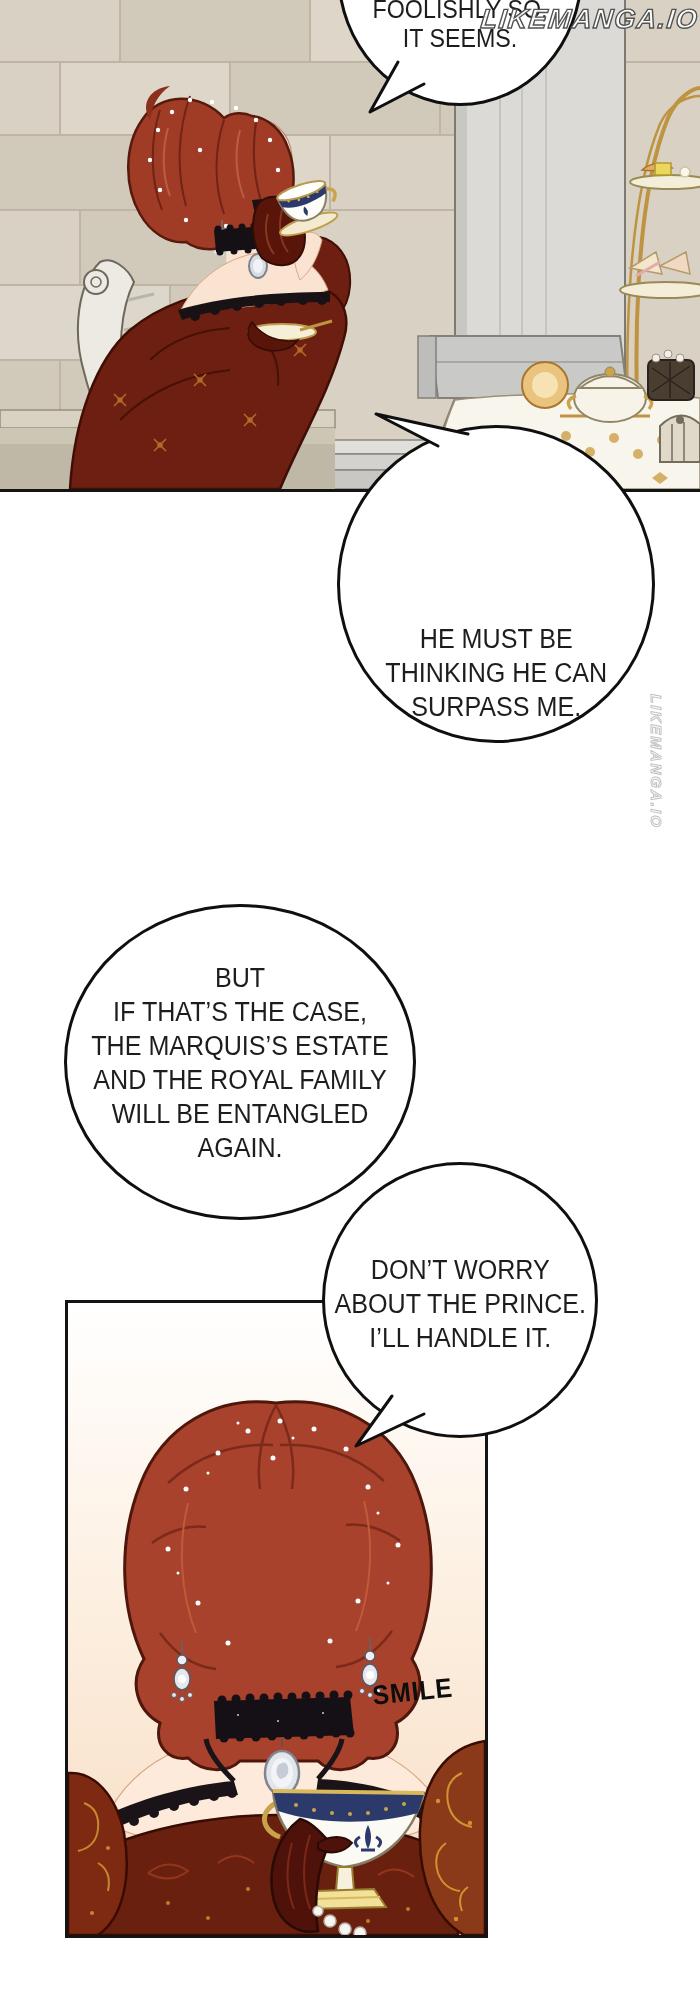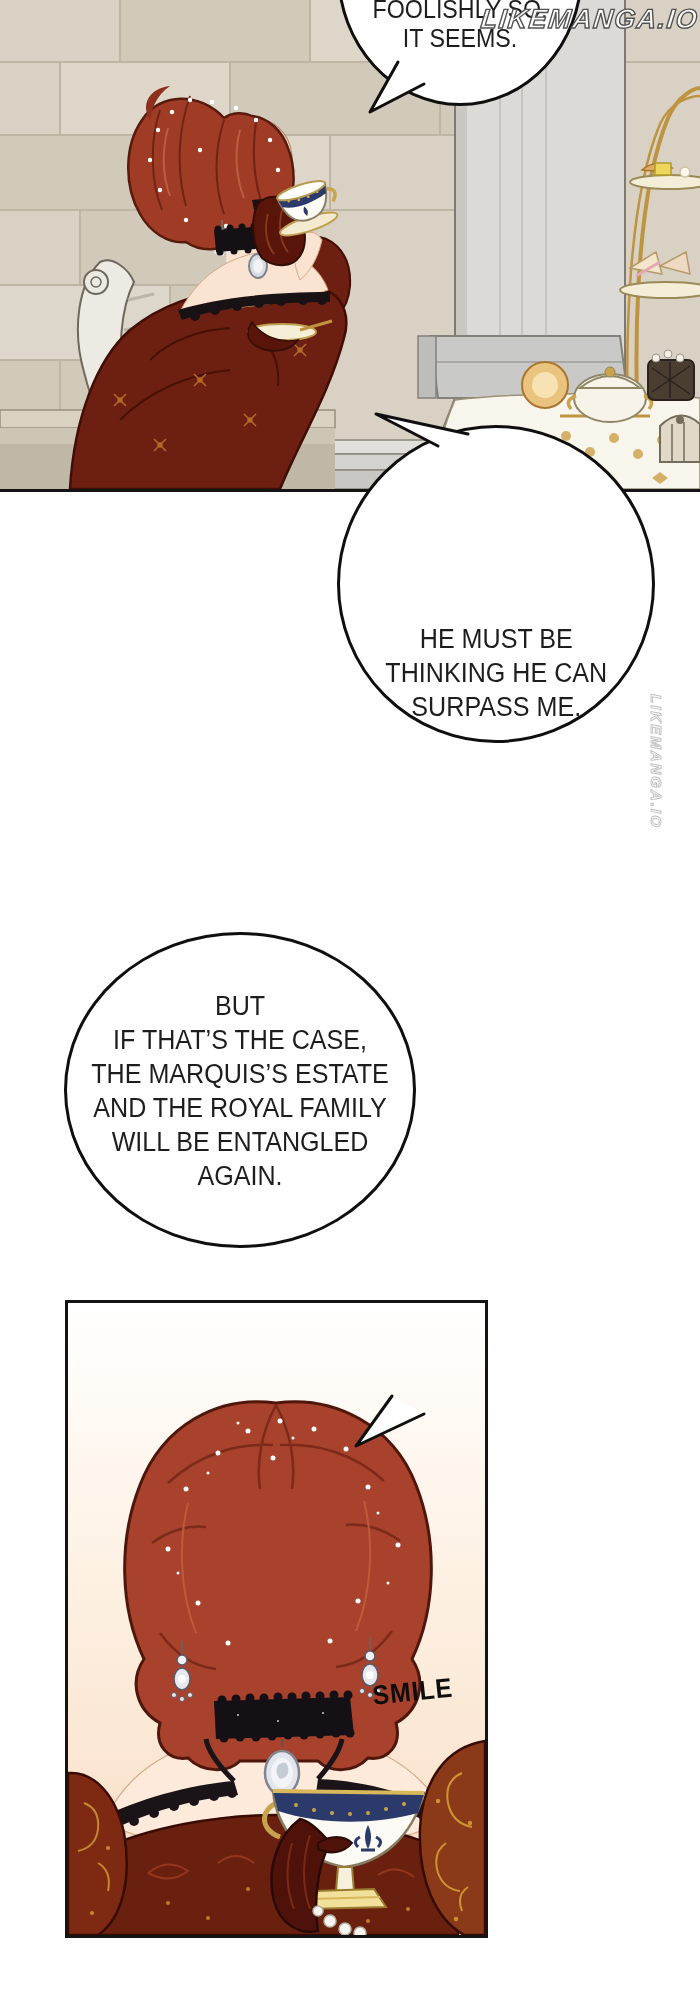--- a/index.html
+++ b/index.html
@@ -13,21 +13,21 @@
           display:flex;flex-direction:column;align-items:center;justify-content:flex-end;
           text-align:center;z-index:30;box-sizing:border-box;}
   .btxt{font-size:27px;line-height:34px;color:#1d1d1d;transform:scaleX(.93);
         white-space:nowrap;letter-spacing:0;}
   #bubble1 .btxt{font-size:25px;line-height:29px;}
   .tail{position:absolute;z-index:31;}
   .tail path{fill:#ffffff;stroke:#0f0f0f;stroke-width:3;stroke-linejoin:round;stroke-linecap:round;}
   #bubble1{left:337px;top:-162px;width:246px;height:268px;z-index:30;
            justify-content:flex-end;padding-bottom:50px;}
   #bubble2{left:337px;top:425px;width:318px;height:318px;padding-bottom:16px;}
-  #bubble3{left:64px;top:932px;width:352px;height:316px;padding-bottom:52px;z-index:22;}
+  #bubble3{left:64px;top:904px;width:352px;height:316px;padding-bottom:52px;z-index:22;}
   #bubble4{left:322px;top:1162px;width:276px;height:276px;padding-bottom:80px;z-index:20;}
   #tail1{left:350px;top:55px;}
   #tail2{left:360px;top:398px;}
   #tail4{left:340px;top:1380px;z-index:21;}
   .wm-top{position:absolute;right:2px;top:4px;z-index:60;font-weight:bold;font-style:italic;
           font-size:27px;letter-spacing:1.5px;color:rgba(255,255,255,.9);
           -webkit-text-stroke:1.4px #525252;transform:skewX(-6deg);}
   .wm-side{position:absolute;left:648px;top:694px;z-index:60;writing-mode:vertical-rl;
            font-weight:bold;font-style:italic;font-size:15px;letter-spacing:2px;
            color:rgba(255,255,255,.92);-webkit-text-stroke:1px #c2c2c2;}
@@ -411,20 +411,27 @@
     <div class="btxt">
       <div>HE MUST BE</div>
       <div>THINKING HE CAN</div>
       <div>SURPASS ME.</div>
     </div>
   </div>
   <svg class="tail" id="tail2" width="130" height="70">
     <path d="M78,48 L16,16 L108,36"></path>
   </svg>
 
+  <div class="bubble" id="bubble4">
+    <div class="btxt">
+      <div>DON’T WORRY</div>
+      <div>ABOUT THE PRINCE.</div>
+      <div>I’LL HANDLE IT.</div>
+    </div>
+  </div>
   <svg class="tail" id="tail4" width="100" height="80">
     <path d="M52,16 L16,66 L84,34"></path>
   </svg>
 
   <div class="bubble" id="bubble3">
     <div class="btxt">
       <div>BUT</div>
       <div>IF THAT’S THE CASE,</div>
       <div>THE MARQUIS’S ESTATE</div>
       <div>AND THE ROYAL FAMILY</div>

